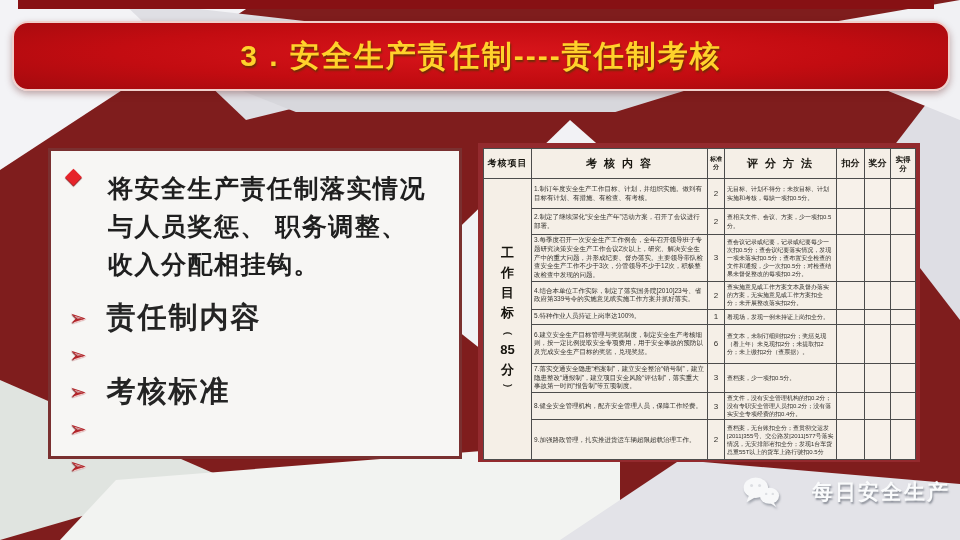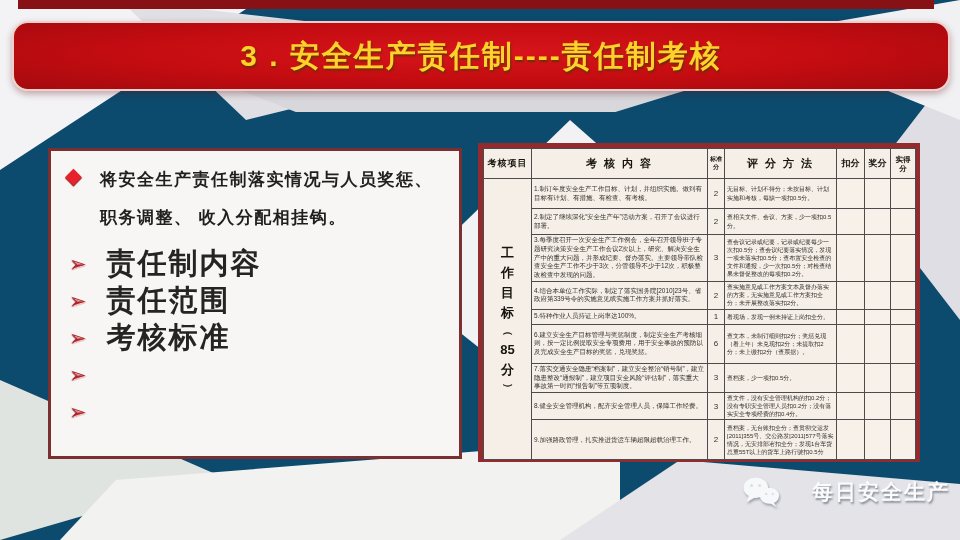--- a/index.html
+++ b/index.html
@@ -1,17 +1,17 @@
 <!DOCTYPE html>
 <html><head>
 <meta charset="utf-8">
 <style>
   html,body{margin:0;padding:0;}
   body{width:960px;height:540px;overflow:hidden;font-family:"Liberation Sans","DejaVu Sans",sans-serif;}
-  .slide{position:relative;width:960px;height:540px;background:#0c4a6e;overflow:hidden;}
+  .slide{position:relative;width:960px;height:540px;background:#7f1d1d;overflow:hidden;}
 
   
   .poly{position:absolute;pointer-events:none;}
   .p1{left:0;top:0;width:260px;height:170px;background:#f3f3f6;clip-path:polygon(0 0,100% 0,0 100%);}
   .p2{left:120px;top:0;width:420px;height:120px;background:#dfdfe4;clip-path:polygon(0 0,100% 40%,30% 100%);}
   .p3{left:230px;top:86px;width:470px;height:26px;background:#d7d7dc;clip-path:polygon(0 0,100% 0,82% 100%,14% 100%);}
   .p4{left:400px;top:120px;width:340px;height:300px;background:#f2f2f5;clip-path:polygon(50% 0,100% 50%,50% 100%,0 55%);}
   .p5{left:860px;top:60px;width:100px;height:260px;background:#dedee4;clip-path:polygon(100% 0,100% 100%,0 50%);}
   .p6{left:0;top:380px;width:220px;height:160px;background:#e0e4e0;clip-path:polygon(0 0,100% 60%,0 100%);}
   .p7{left:60px;top:440px;width:560px;height:100px;background:#f2f3f1;clip-path:polygon(10% 40%,100% 0,100% 100%,0 100%);}
@@ -27,21 +27,21 @@
     border:2px solid #f0cfcb;box-shadow:0 3px 7px rgba(90,20,20,.35);
     display:flex;align-items:center;justify-content:center;}
   .banner h1{margin:0;font-size:30px;font-weight:bold;letter-spacing:2px;color:#ffd22b;
     text-shadow:1px 2px 2px #6e2f05;}
 
   
   .left-panel{position:absolute;left:48px;top:148px;width:414px;height:311px;box-sizing:border-box;
     background:#f7f6f4;border:3px solid #7a3030;padding:6px 8px 4px 10px;}
   .para-row{display:flex;align-items:flex-start;}
   .diamond{color:#e6232a;font-size:22px;line-height:38px;margin:0 14px 0 4px;text-shadow:0 1px 1px #7c1114;}
-  .para-row p{margin:4px;width:352px;font-size:17px;line-height:38px;font-weight:600;color:#1f1f1f;letter-spacing:1.5px;}
+  .para-row p{margin:12px;width:352px;font-size:25px;line-height:38px;font-weight:600;color:#1f1f1f;letter-spacing:1.5px;}
   .kp-list{list-style:none;margin:4px 0 0 0;padding:0;}
   .kp-list li{display:flex;align-items:center;height:37px;}
   .arrow{color:#b3252a;font-size:21px;margin:0 20px 0 8px;text-shadow:1px 1px 0 #f3c9c9,0 1px 1px #5d0c0e;}
   .kp-label{font-size:29px;font-weight:600;color:#242424;letter-spacing:2px;}
 
   
   .table-panel{position:absolute;left:478px;top:143px;width:442px;height:319px;box-sizing:border-box;
     border:5px solid #932a2e;background:#f4eee5;box-shadow:inset 0 0 14px rgba(205,130,120,.35);}
   table.assess{width:100%;height:100%;border-collapse:collapse;table-layout:fixed;background:#f5efe7;padding-left:8px;}
   table.assess th,table.assess td{border:1px solid #4c4c4c;padding:1px 2px;overflow:hidden;color:#32302c;}
@@ -93,21 +93,20 @@
       <span class="diamond">◆</span>
       <p>将安全生产责任制落实情况与人员奖惩、 职务调整、 收入分配相挂钩。</p>
     </div>
     <ul class="kp-list">
       <li>
         <span class="arrow">➢</span>
         <span class="kp-label">责任制内容</span>
       </li>
       <li>
         <span class="arrow">➢</span>
-        <span class="kp-label">责任范围</span>
       </li>
       <li>
         <span class="arrow">➢</span>
         <span class="kp-label">考核标准</span>
       </li>
       <li>
         <span class="arrow">➢</span>
       </li>
       <li>
         <span class="arrow">➢</span>

